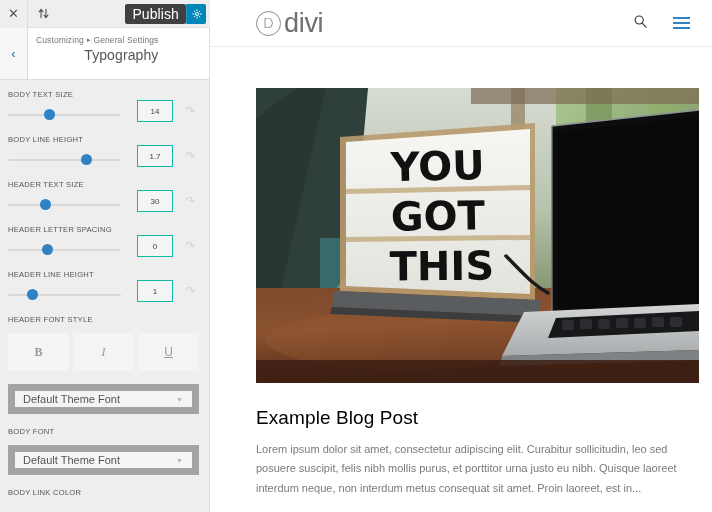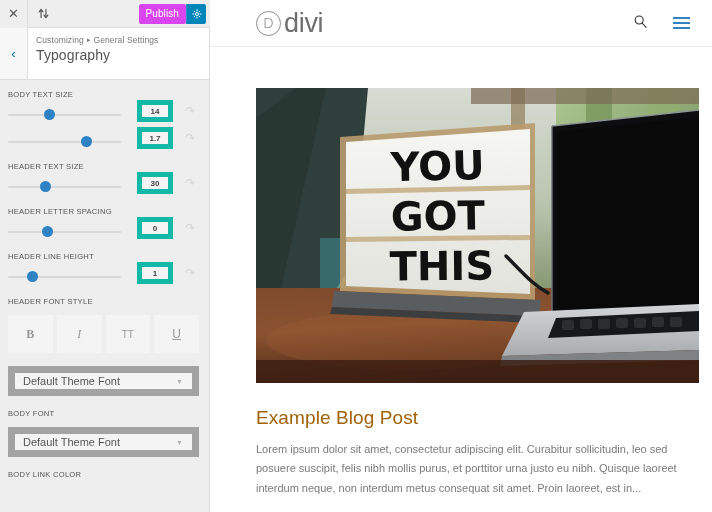--- a/index.html
+++ b/index.html
@@ -38,23 +38,23 @@
     display: flex; align-items: center; justify-content: center;
     color: #555;
   }
   .cz-publish-wrap {
     margin-left: auto; margin-right: 4px;
     display: flex; align-items: center;
   }
   .cz-publish {
     height: 20px;
     display: flex; align-items: center;
-    background: #d946ef;
+    background: #404040;
     color: #fff;
-    font-size: 10px;
+    font-size: 14px;
     padding: 0 7px;
     border-radius: 2px;
     letter-spacing: .1px;
   }
   .cz-publish-gear {
     height: 20px; width: 20px;
     background: #0085ba;
     border-left: 1px solid #2b95c4;
     display: flex; align-items: center; justify-content: center;
     color: #fff; font-size: 10px;
@@ -80,20 +80,21 @@
     font-size: 8.5px; color: #777;
     letter-spacing: .1px;
     white-space: nowrap;
   }
   .cz-crumb .sep { margin: 0 3px; font-size: 7px; vertical-align: 1px; }
   .cz-title {
     font-size: 14px; color: #555;
     font-weight: 400;
     margin-top: 2px;
     letter-spacing: .1px;
+    text-align: right;
   }
 
   .cz-body {
     position: relative;
     height: 431px;
     background: #eeeeee;
     padding: 10px 10px 0 8px;
     overflow: hidden;
   }
 
@@ -118,23 +119,23 @@
     top: 1px;
     width: 11px; height: 11px;
     background: #2f82c4;
     border-radius: 50%;
   }
   .valbox {
     position: absolute;
     right: 26px; top: -8px;
     width: 36px; height: 22px;
     background: #f4f4f4;
-    border: 5px solid #14b8a6;
-    display: flex; align-items: center; justify-content: center;
-    font-size: 8px; font-weight: bold; color: #444;
+    border: 1px solid #14b8a6;
+    display: flex; align-items: center; justify-content: center;
+    font-size: 8px; font-weight: normal; color: #444;
   }
   .reset {
     position: absolute;
     right: 2px; top: -4px;
     width: 14px; height: 14px;
     color: #d4d4d4;
     font-size: 12px;
     display: flex; align-items: center; justify-content: center;
   }
 
@@ -203,21 +204,21 @@
 
   .post-area { padding: 41px 24px 0 46px; }
   .post-img {
     position: relative;
     width: 443px; height: 295px;
     overflow: hidden;
     background: #3a2a1e;
   }
   .post-title {
     margin-top: 24px;
-    font-size: 19px; color: #a16207;
+    font-size: 19px; color: #000000;
     font-weight: 400; letter-spacing: .1px;
   }
   .post-text {
     margin-top: 11px;
     width: 430px;
     font-size: 11px; line-height: 1.75;
     color: #7a7a7a;
   }
 </style>
 </head>
@@ -271,20 +272,21 @@
         <div class="ctrl-label">BODY TEXT SIZE</div>
         <div class="slider-row">
           <div class="track"></div>
           <div class="handle" style="left:19%"></div>
           <div class="valbox">14</div>
           <div class="reset">↷</div>
         </div>
       </div>
 
       <div class="ctrl">
+        <div class="ctrl-label">BODY LINE HEIGHT</div>
         <div class="slider-row">
           <div class="track"></div>
           <div class="handle" style="left:38%"></div>
           <div class="valbox">1.7</div>
           <div class="reset">↷</div>
         </div>
       </div>
 
       <div class="ctrl">
         <div class="ctrl-label">HEADER TEXT SIZE</div>
@@ -314,21 +316,20 @@
           <div class="valbox">1</div>
           <div class="reset">↷</div>
         </div>
       </div>
 
       <div class="ctrl">
         <div class="ctrl-label">HEADER FONT STYLE</div>
         <div class="fontstyle-row">
           <div class="fs-btn bold">B</div>
           <div class="fs-btn italic">I</div>
-          <div class="fs-btn tt">TT</div>
           <div class="fs-btn ul">U</div>
         </div>
       </div>
 
       <div class="ctrl">
         <div class="select-box">
           <span>Default Theme Font</span>
           <span class="select-caret">▼</span>
         </div>
       </div>

